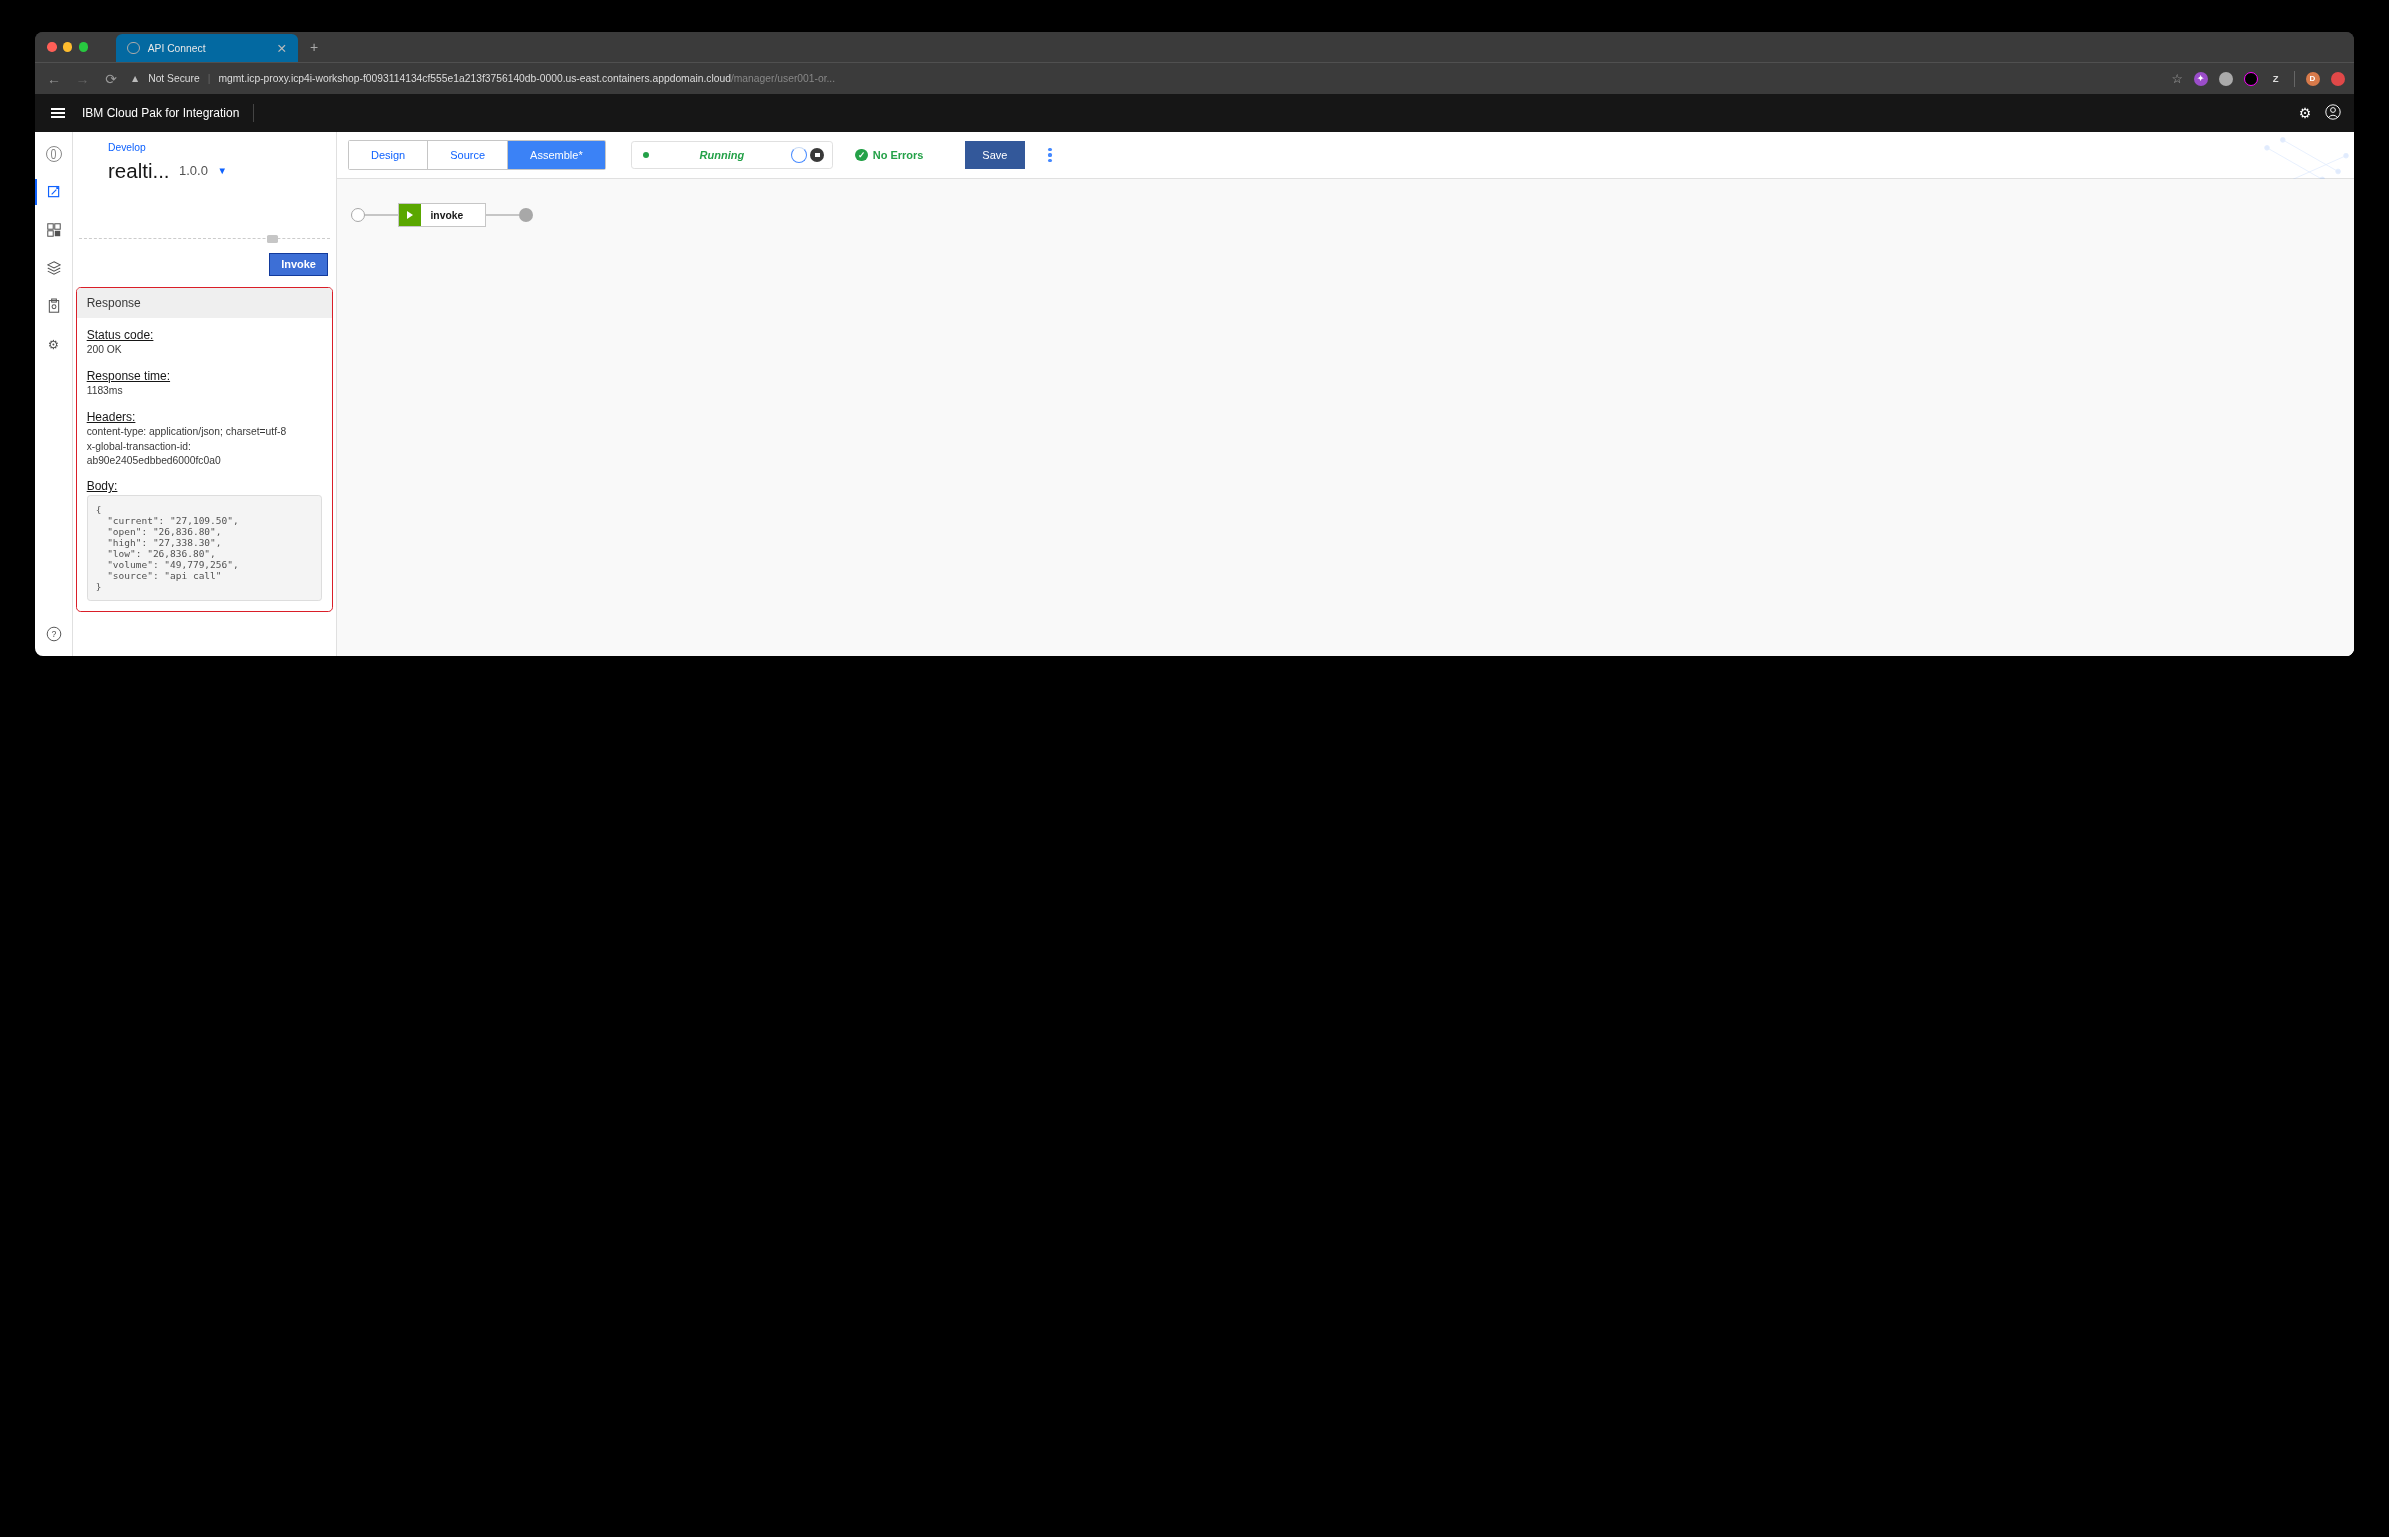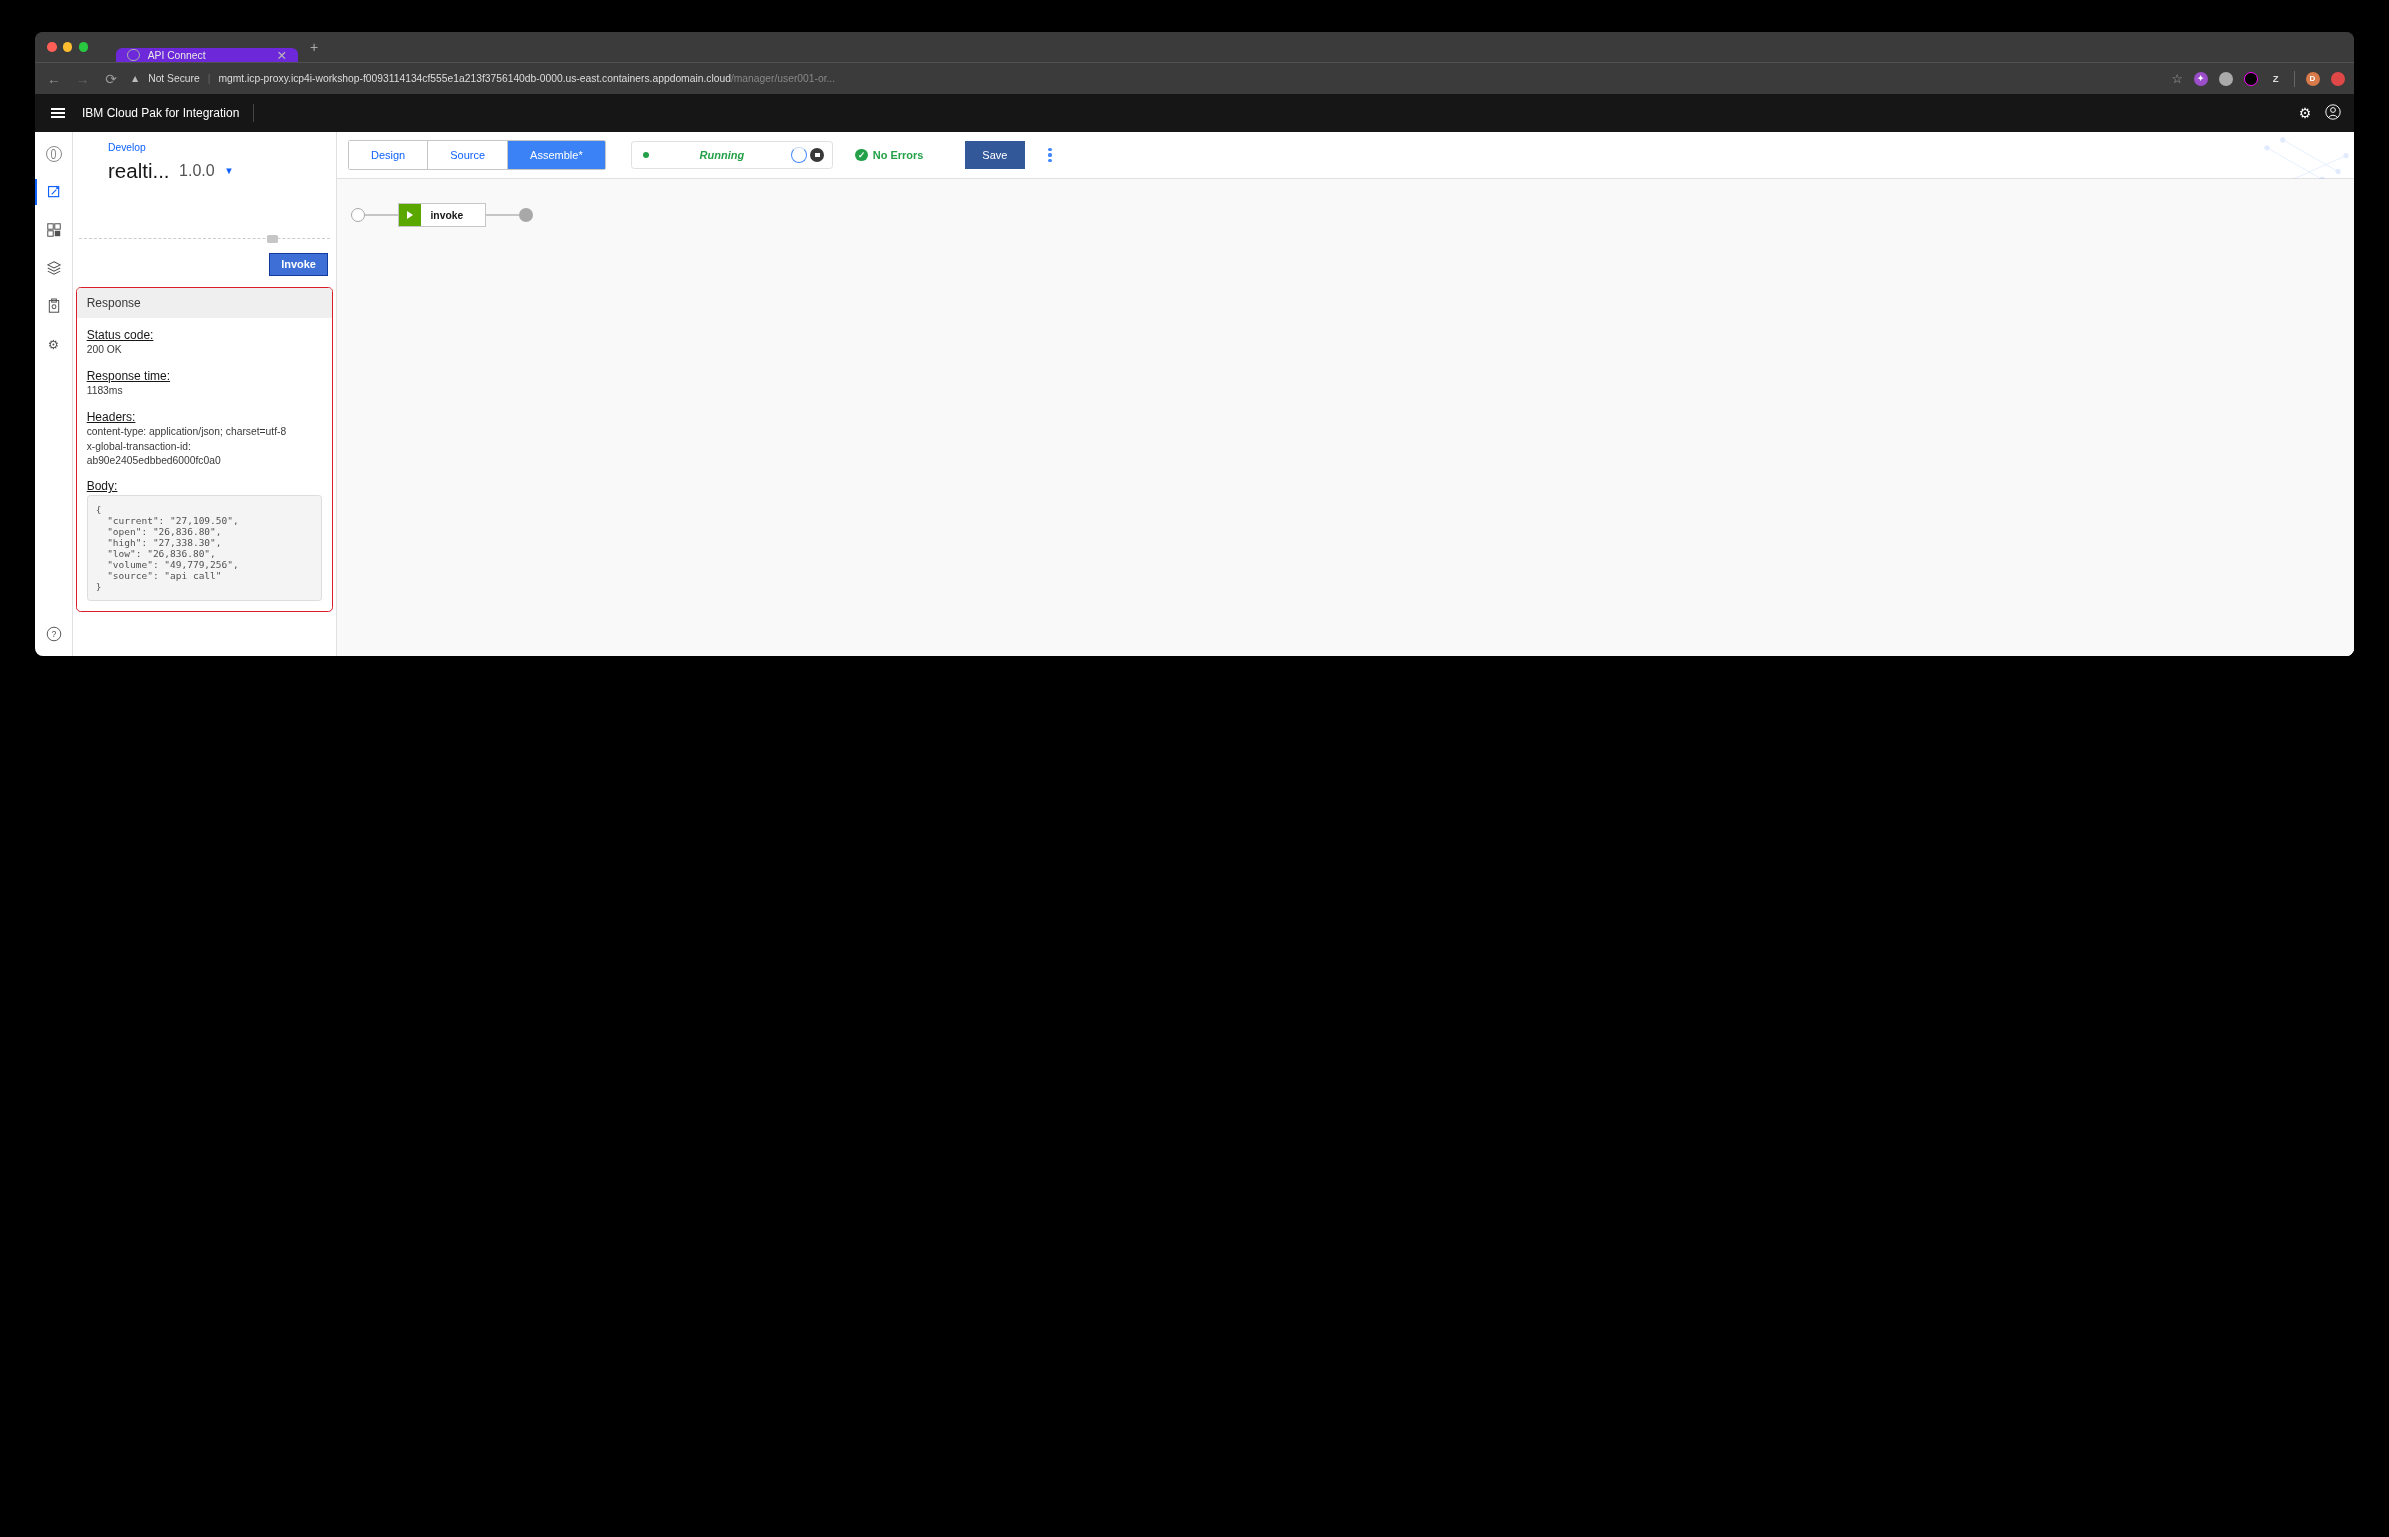--- a/index.html
+++ b/index.html
@@ -6,21 +6,21 @@
     body { background: #000; padding: 32px 35px; }
 
     .window { background: #3b3b3b; border-radius: 8px; overflow: hidden; box-shadow: 0 16px 47px rgba(0,0,0,.5); }
 
     .titlebar { background: #3b3b3b; height: 30px; display: flex; align-items: center; padding: 0 12px; }
     .traffic { display: flex; gap: 6.3px; }
     .traffic span { width: 9.5px; height: 9.5px; border-radius: 50%; display: block; }
     .traffic .red { background: #ff5f57; }
     .traffic .yellow { background: #febc2e; }
     .traffic .green { background: #28c840; }
-    .tab { margin-left: 28px; display: flex; align-items: center; background: #6d28d9; border-radius: 6.3px 6.3px 0 0; padding: 6.3px 11px; height: 14px; color: #e8e8e8; font-size: 10.3px; gap: 8px; align-self: flex-end;}
+    .tab { margin-left: 28px; display: flex; align-items: center; background: #0369a1; border-radius: 6.3px 6.3px 0 0; padding: 6.3px 11px; height: 28px; color: #e8e8e8; font-size: 10.3px; gap: 8px; align-self: flex-end;}
     .tab .favicon { width: 12.6px; height: 12.6px; border-radius: 50%; border: 1.6px solid #aaa; display:flex; align-items:center; justify-content:center;}
     .tab .close { margin-left: 63px; color: #bbb; font-size: 12.6px; }
     .new-tab { color: #aaa; font-size: 14px; margin-left: 12px; }
 
     .addressbar { background: #3b3b3b; height: 32px; display: flex; align-items: center; padding: 0 9.5px; gap: 9.5px; border-top: 0.8px solid #505050; }
     .nav-btn { color: #9a9a9a; font-size: 14px; width: 19px; text-align:center; }
     .nav-btn.fwd { color: #666; }
     .url-wrap { flex: 1; display: flex; align-items: center; gap: 8px; color: #bbb; font-size: 10.3px; }
     .url-wrap .lock { font-size: 10.3px; }
     .url-wrap .ns { color: #ddd; }
@@ -52,21 +52,21 @@
     .rail-ico.active::before { content:''; position:absolute; left:-11px; top:-4.7px; bottom:-4.7px; width:2.4px; background:#0f62fe; }
     .left-rail .bottom { margin-top: auto; margin-bottom: 14px; }
     .globe { width:16px; height:16px; border:1.2px solid #888; border-radius:50%; position:relative;}
     .globe::after{content:''; position:absolute; inset:1.6px 4.7px; border:0.8px solid #888; border-radius:50%;}
 
     .left-panel { width: 264px; border-right: 0.8px solid #e0e0e0; display: flex; flex-direction: column; }
     .panel-head { padding: 9.5px 35px 8px; }
     .panel-head .crumb { color: #0f62fe; font-size: 10.3px; }
     .title-row { display: flex; align-items: center; gap: 9.5px; margin-top: 6px;}
     .title-row .t { font-size: 20.5px; color: #161616; font-weight: 400; max-width: 85px; overflow: hidden; white-space: nowrap; text-overflow: ellipsis;}
-    .title-row .v { font-size: 16px; color: #525252; }
+    .title-row .v { font-size: 13px; color: #525252; }
     .title-row .chev { color: #0f62fe; font-size: 9.5px; }
     .dashed { border-top: 1.2px dashed #ccc; margin: 47px 6.3px 6.3px; position:relative;}
     .dashed .notch { position:absolute; right: 52px; top:-4px; width:11px; height:8px; background:#c6c6c6; border-radius:1.6px;}
 
     .invoke-row { display: flex; justify-content: flex-end; padding: 8px 8px 6.3px; }
     .invoke-btn { background: #3d6fd6; color: #fff; border: 1.6px solid #123a9c; padding: 4.7px 11px; font-size: 11px; font-weight: 600; cursor:pointer; }
 
     .response-box { margin: 4.7px 3.2px 8px 3.2px; border: 1.6px solid #da1e28; border-radius: 4.7px; flex:0 0 auto; }
     .resp-head { background: #efefef; padding: 8px 9.5px; color: #393939; font-size: 12px; border-radius: 4px 4px 0 0;}
     .resp-body { padding: 9.5px; font-size: 11px; color: #161616;}

